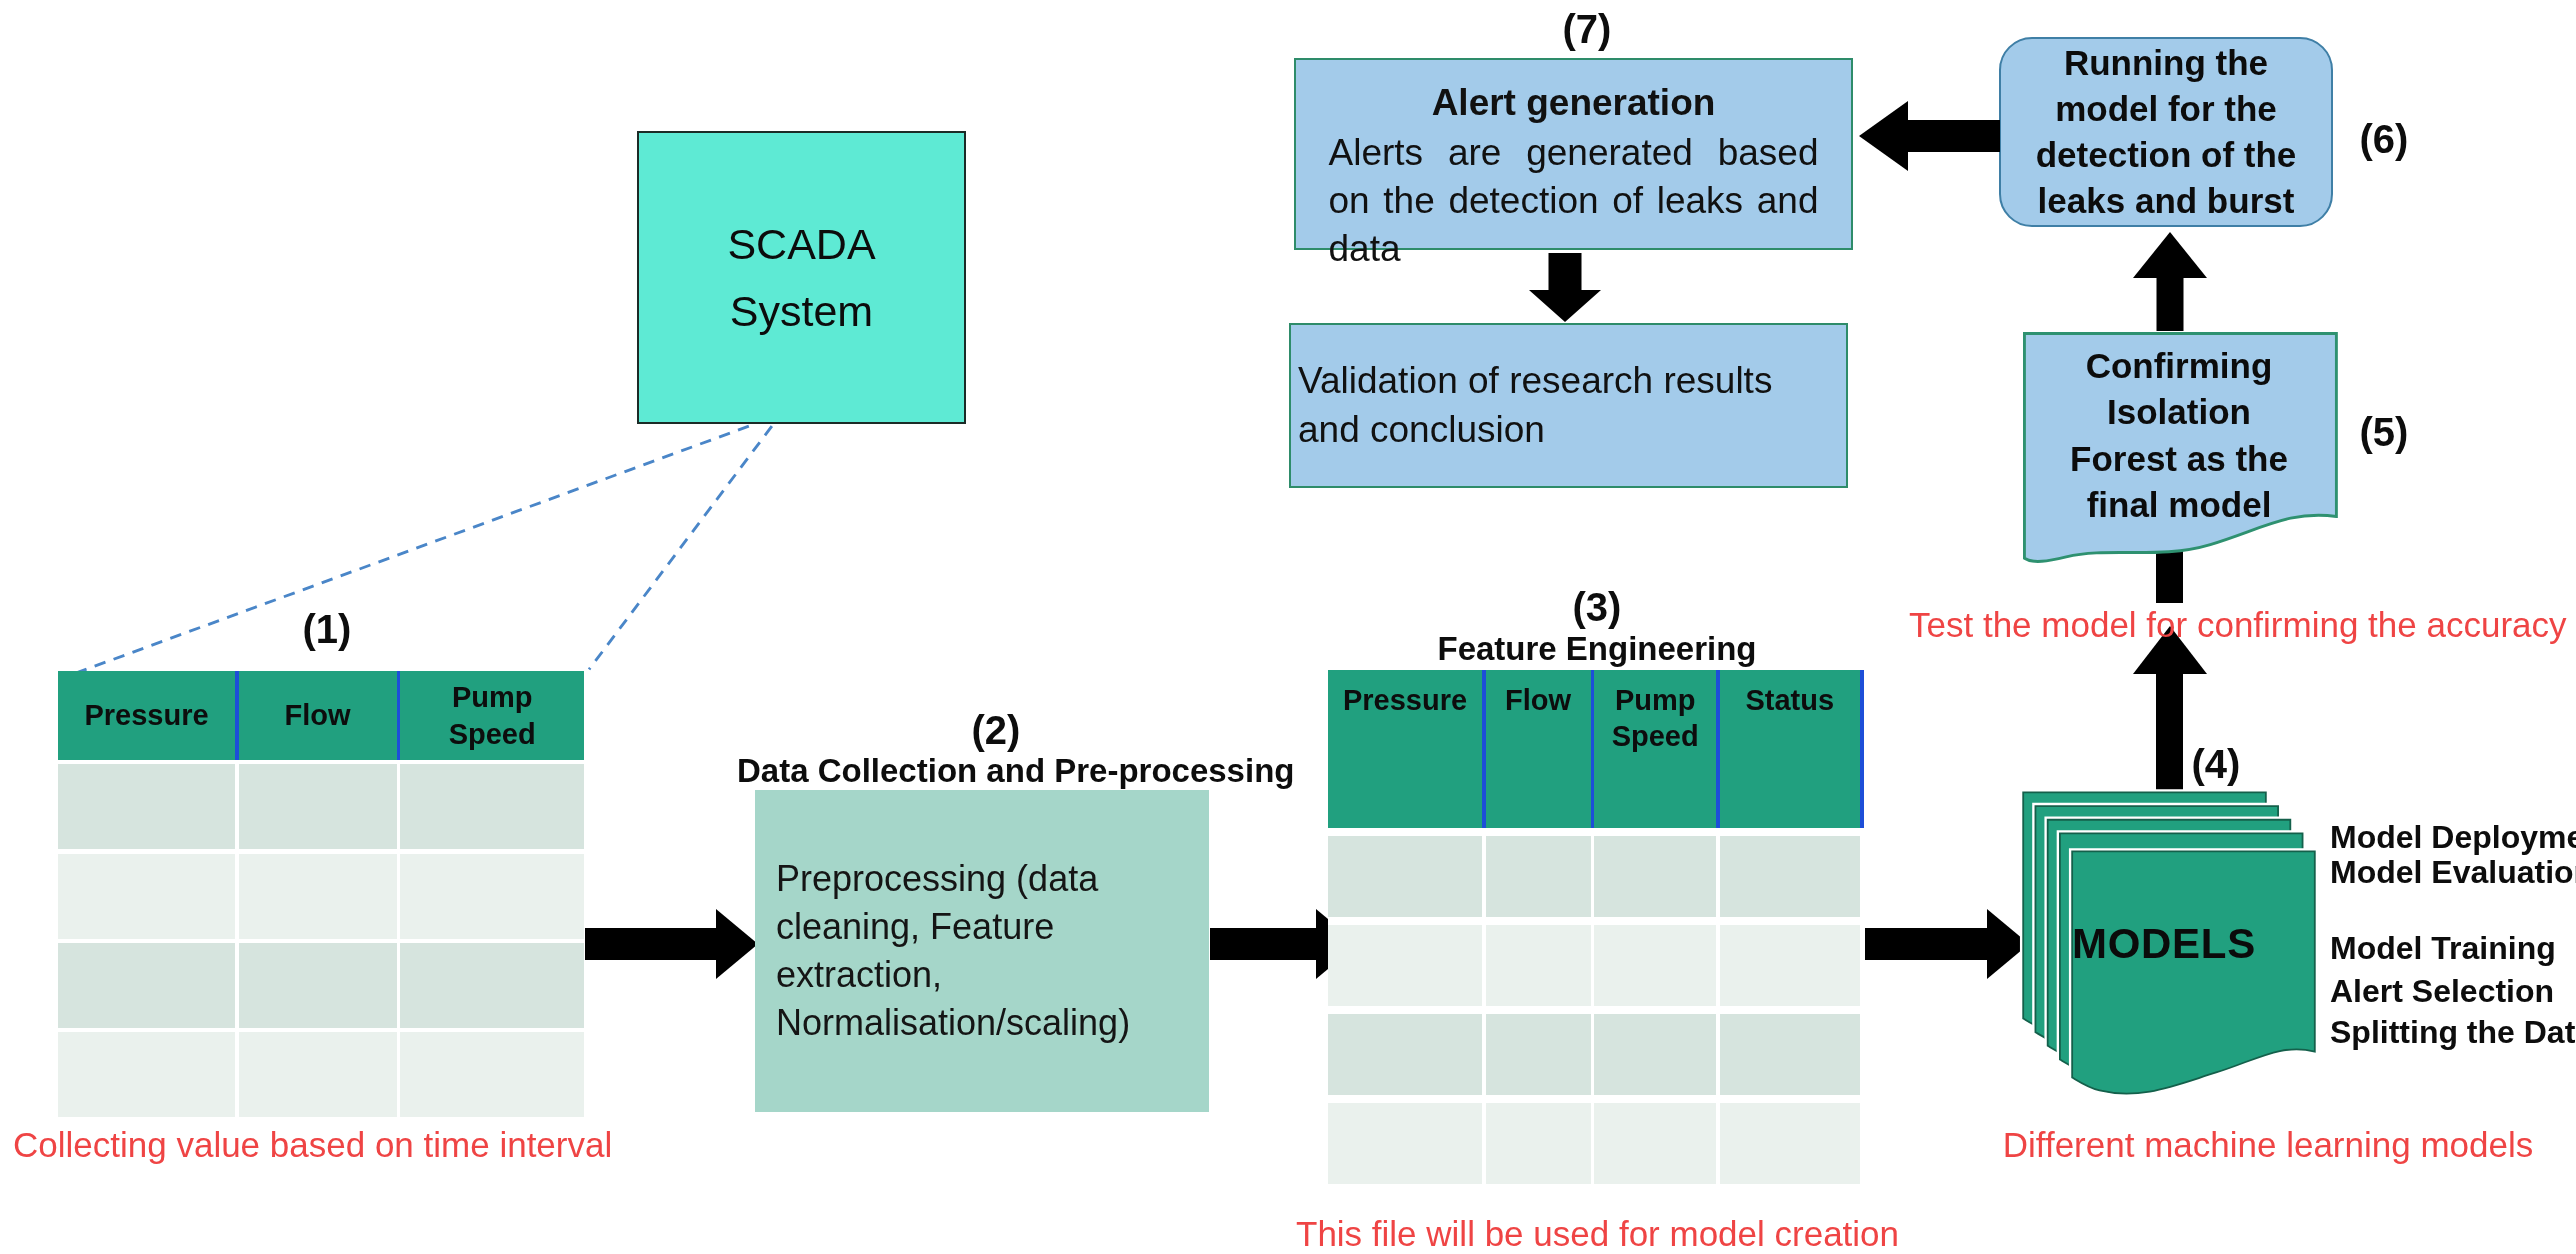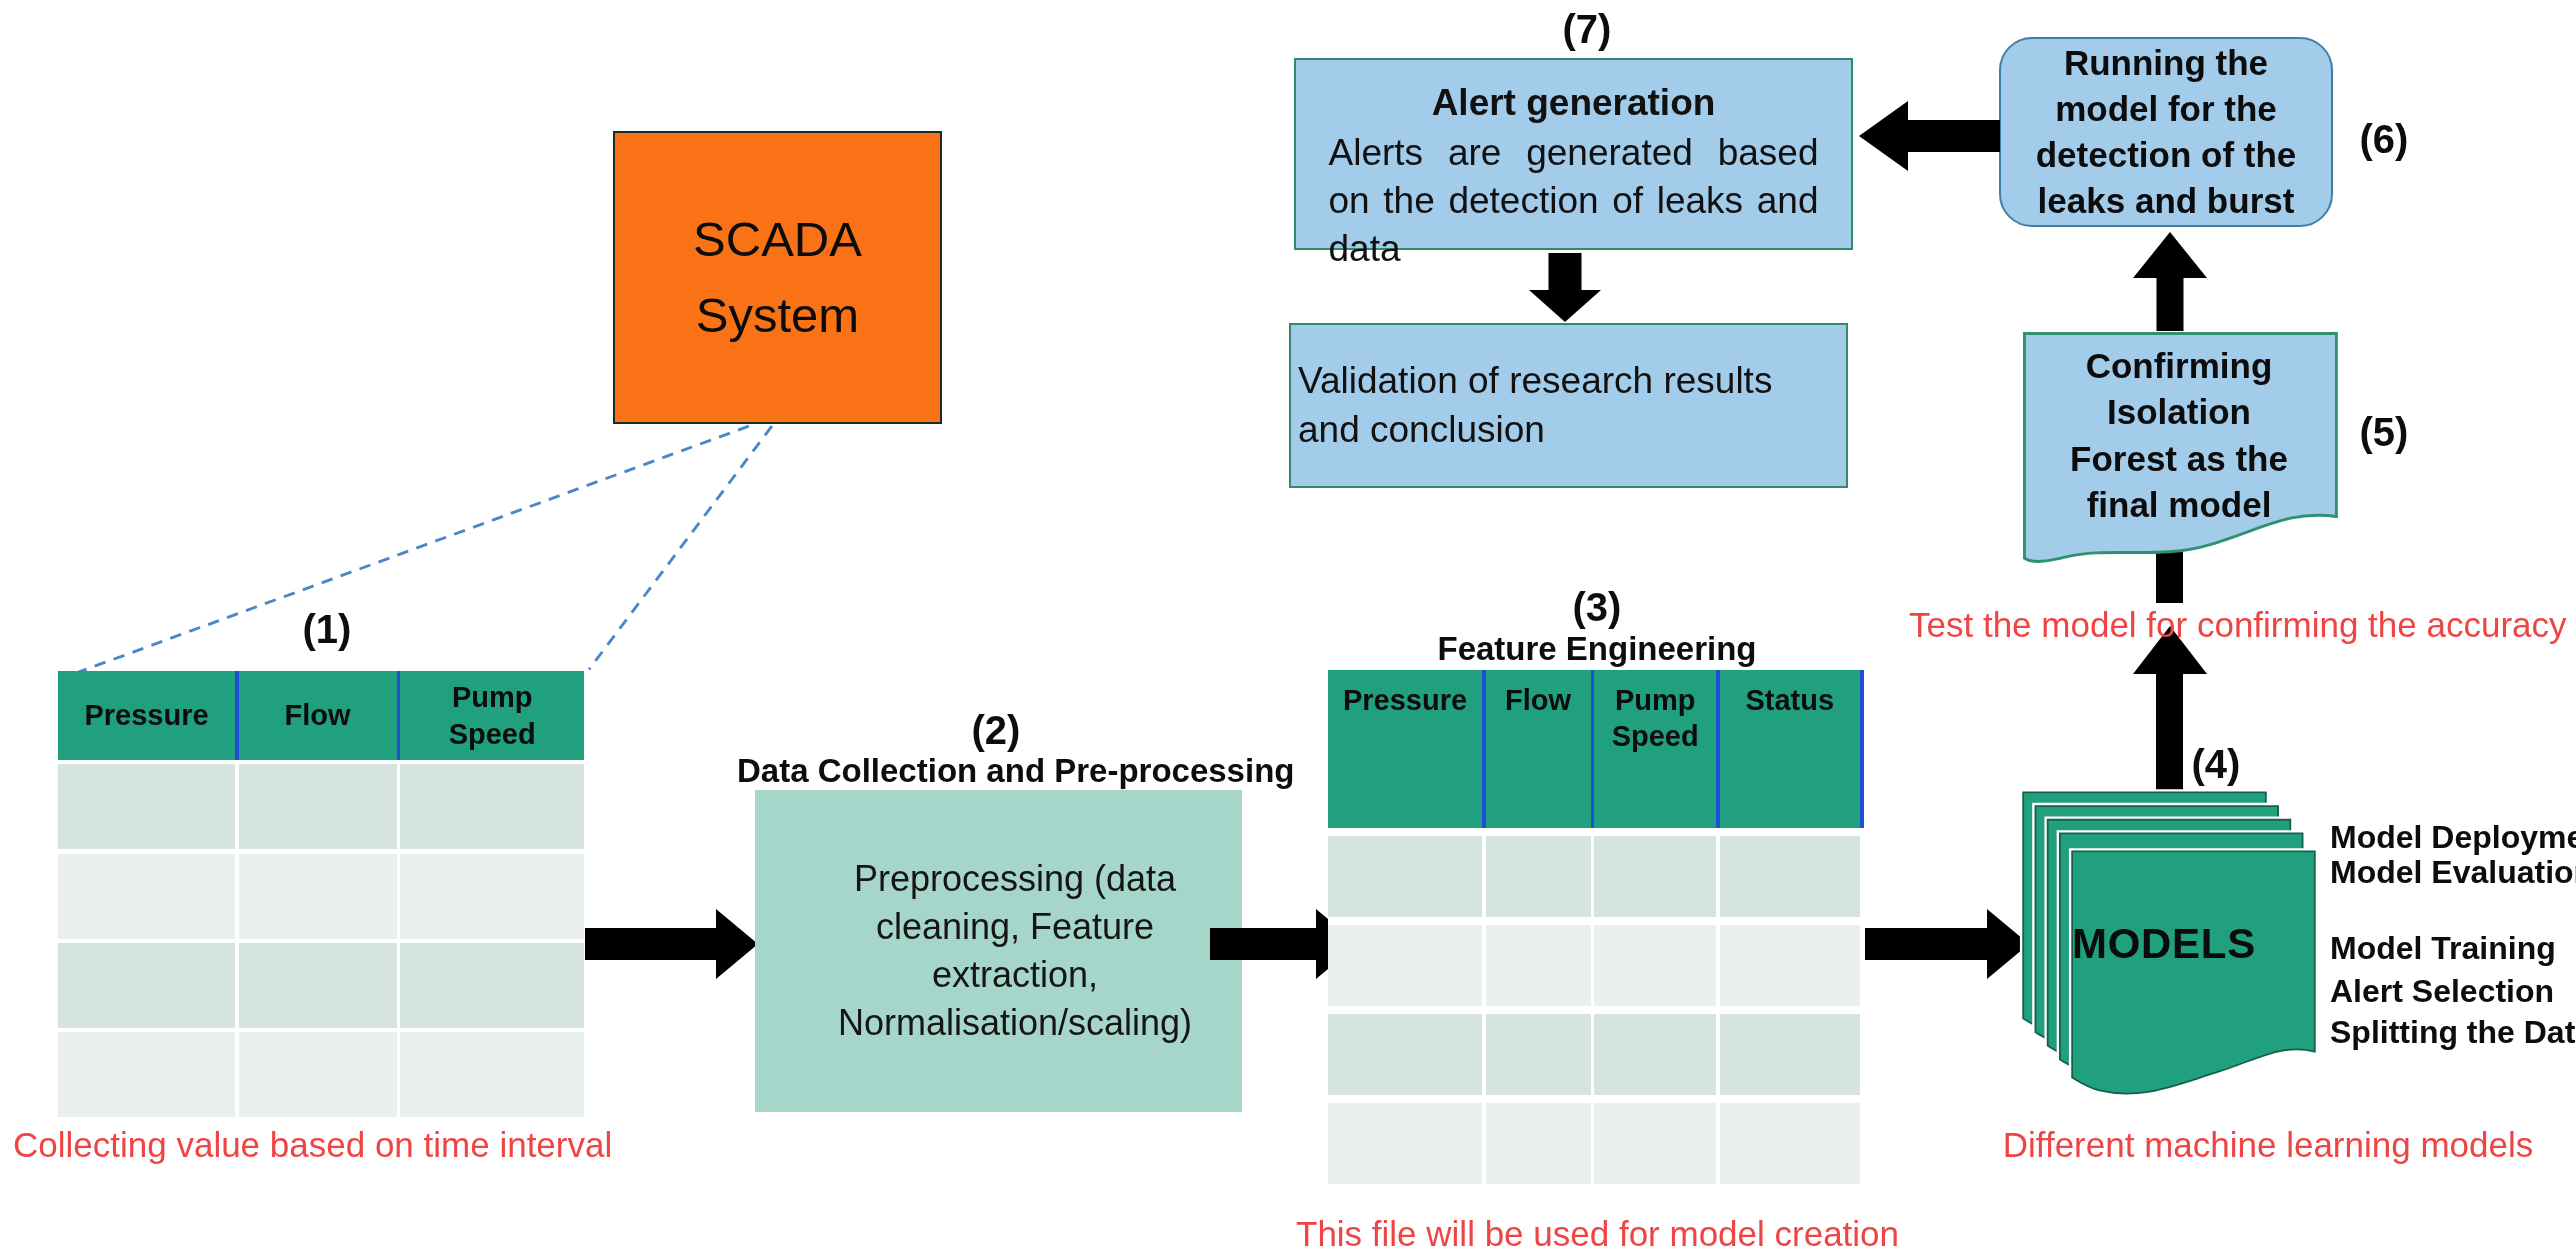--- a/index.html
+++ b/index.html
@@ -11,23 +11,23 @@
     color:#111;
     overflow:hidden;
   }
   .abs{position:absolute;}
 
   
   .marker{font-weight:bold;font-size:40px;color:#0d0d0d;text-align:center;}
 
   
   .scada{
-    background:#f97316;border:2.2px solid #1b2b26;
+    background:#5eead4;border:2.2px solid #1b2b26;
     display:flex;align-items:center;justify-content:center;text-align:center;
-    font-size:49px;line-height:1.55;color:#0c0c0c;
+    font-size:43px;line-height:1.55;color:#0c0c0c;margin-left:24px;
   }
 
   
   .dtable{display:flex;flex-direction:column;background:#ffffff;}
   .thead{display:grid;column-gap:3.6px;background:#1d4ed8;}
   .th{
     background:#21a07f;color:#0d0d0d;font-weight:bold;font-size:29px;
     display:flex;align-items:center;justify-content:center;text-align:center;line-height:1.25;
   }
   .th.top{align-items:flex-start;padding-top:11.5px;}
@@ -36,22 +36,22 @@
   .row-dark .td{background:#d6e4de;}
   .row-light .td{background:#eaf1ed;}
 
   
   .caption{font-size:35px;color:#ef4444;white-space:nowrap;}
   .heading-bold{font-weight:bold;font-size:33px;color:#0d0d0d;text-align:center;white-space:nowrap;}
 
   
   .teal-box{
     background:#a5d6c9;
-    display:flex;align-items:center;justify-content:center;text-align:center;
-    font-size:36px;line-height:1.33;color:#151515;padding-left:33px;
+    display:flex;align-items:center;justify-content:center;text-align:left;
+    font-size:36px;line-height:1.33;color:#151515;
   }
   .blue-box{background:#a3cbea;}
   .green-border{border:2.9px solid #2e8c6a;}
   .blue-border{border:2.9px solid #3f7fa6;}
   .rounded{border-radius:33px;}
   .bold-center{
     display:flex;align-items:center;justify-content:center;text-align:center;
     font-weight:bold;font-size:35px;line-height:1.32;color:#0c0c0c;
   }
 

